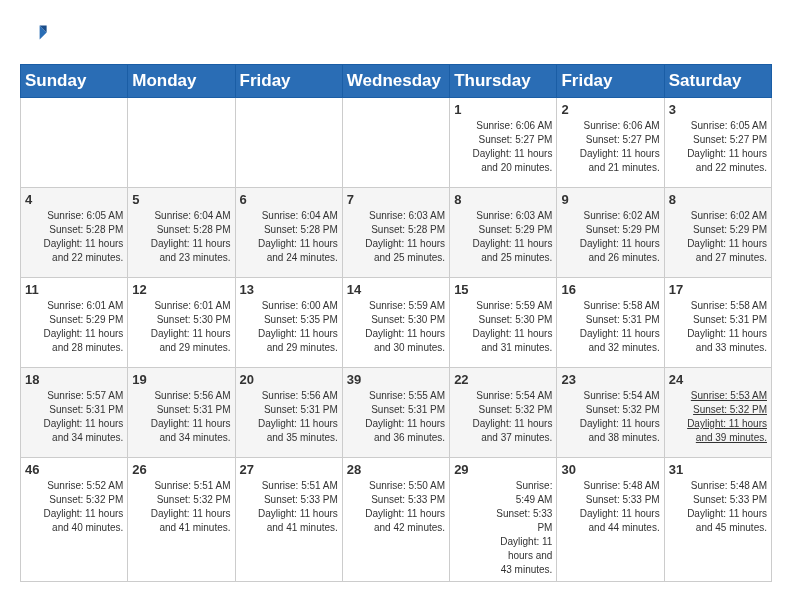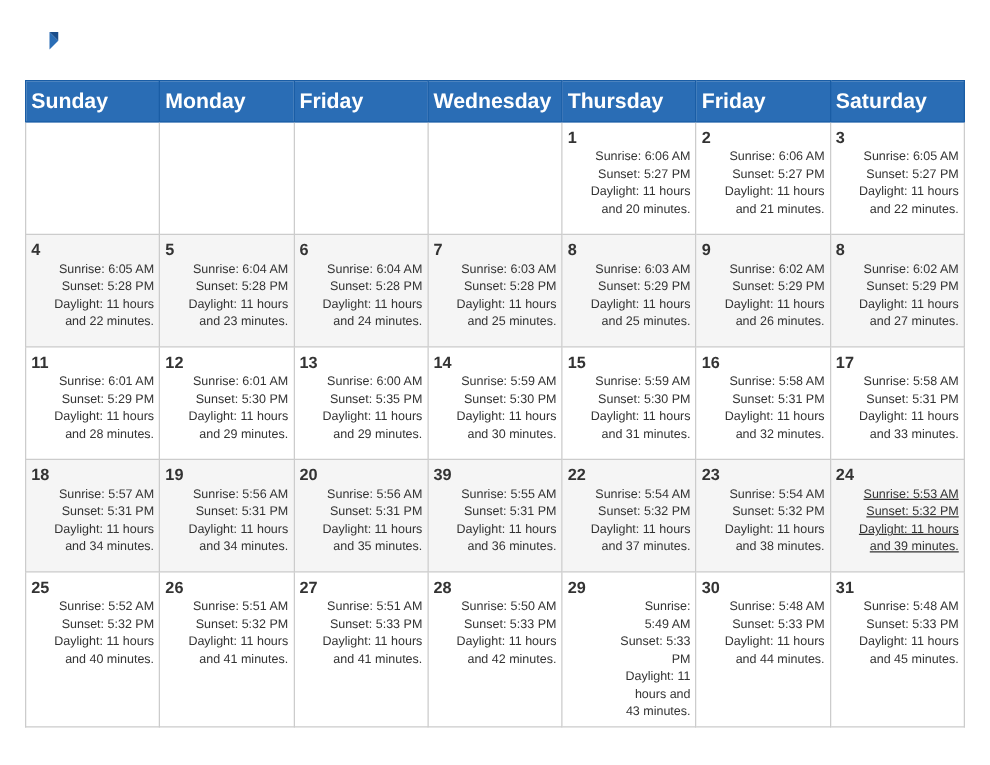--- a/index.html
+++ b/index.html
@@ -272,21 +272,21 @@
         </td>
         <td>
           <div class="day-number">24</div>
           <div class="day-info" style="white-space: pre-line; text-decoration: underline;">Sunrise: 5:53 AM
 Sunset: 5:32 PM
 Daylight: 11 hours and 39 minutes.</div>
         </td>
       </tr>
       <tr>
         <td>
-          <div class="day-number">25</div>
+          <div class="day-number">46</div>
           <div class="day-info" style="white-space: pre-line;">Sunrise: 5:52 AM
 Sunset: 5:32 PM
 Daylight: 11 hours and 40 minutes.</div>
         </td>
         <td>
           <div class="day-number">26</div>
           <div class="day-info" style="white-space: pre-line;">Sunrise: 5:51 AM
 Sunset: 5:32 PM
 Daylight: 11 hours and 41 minutes.</div>
         </td>

